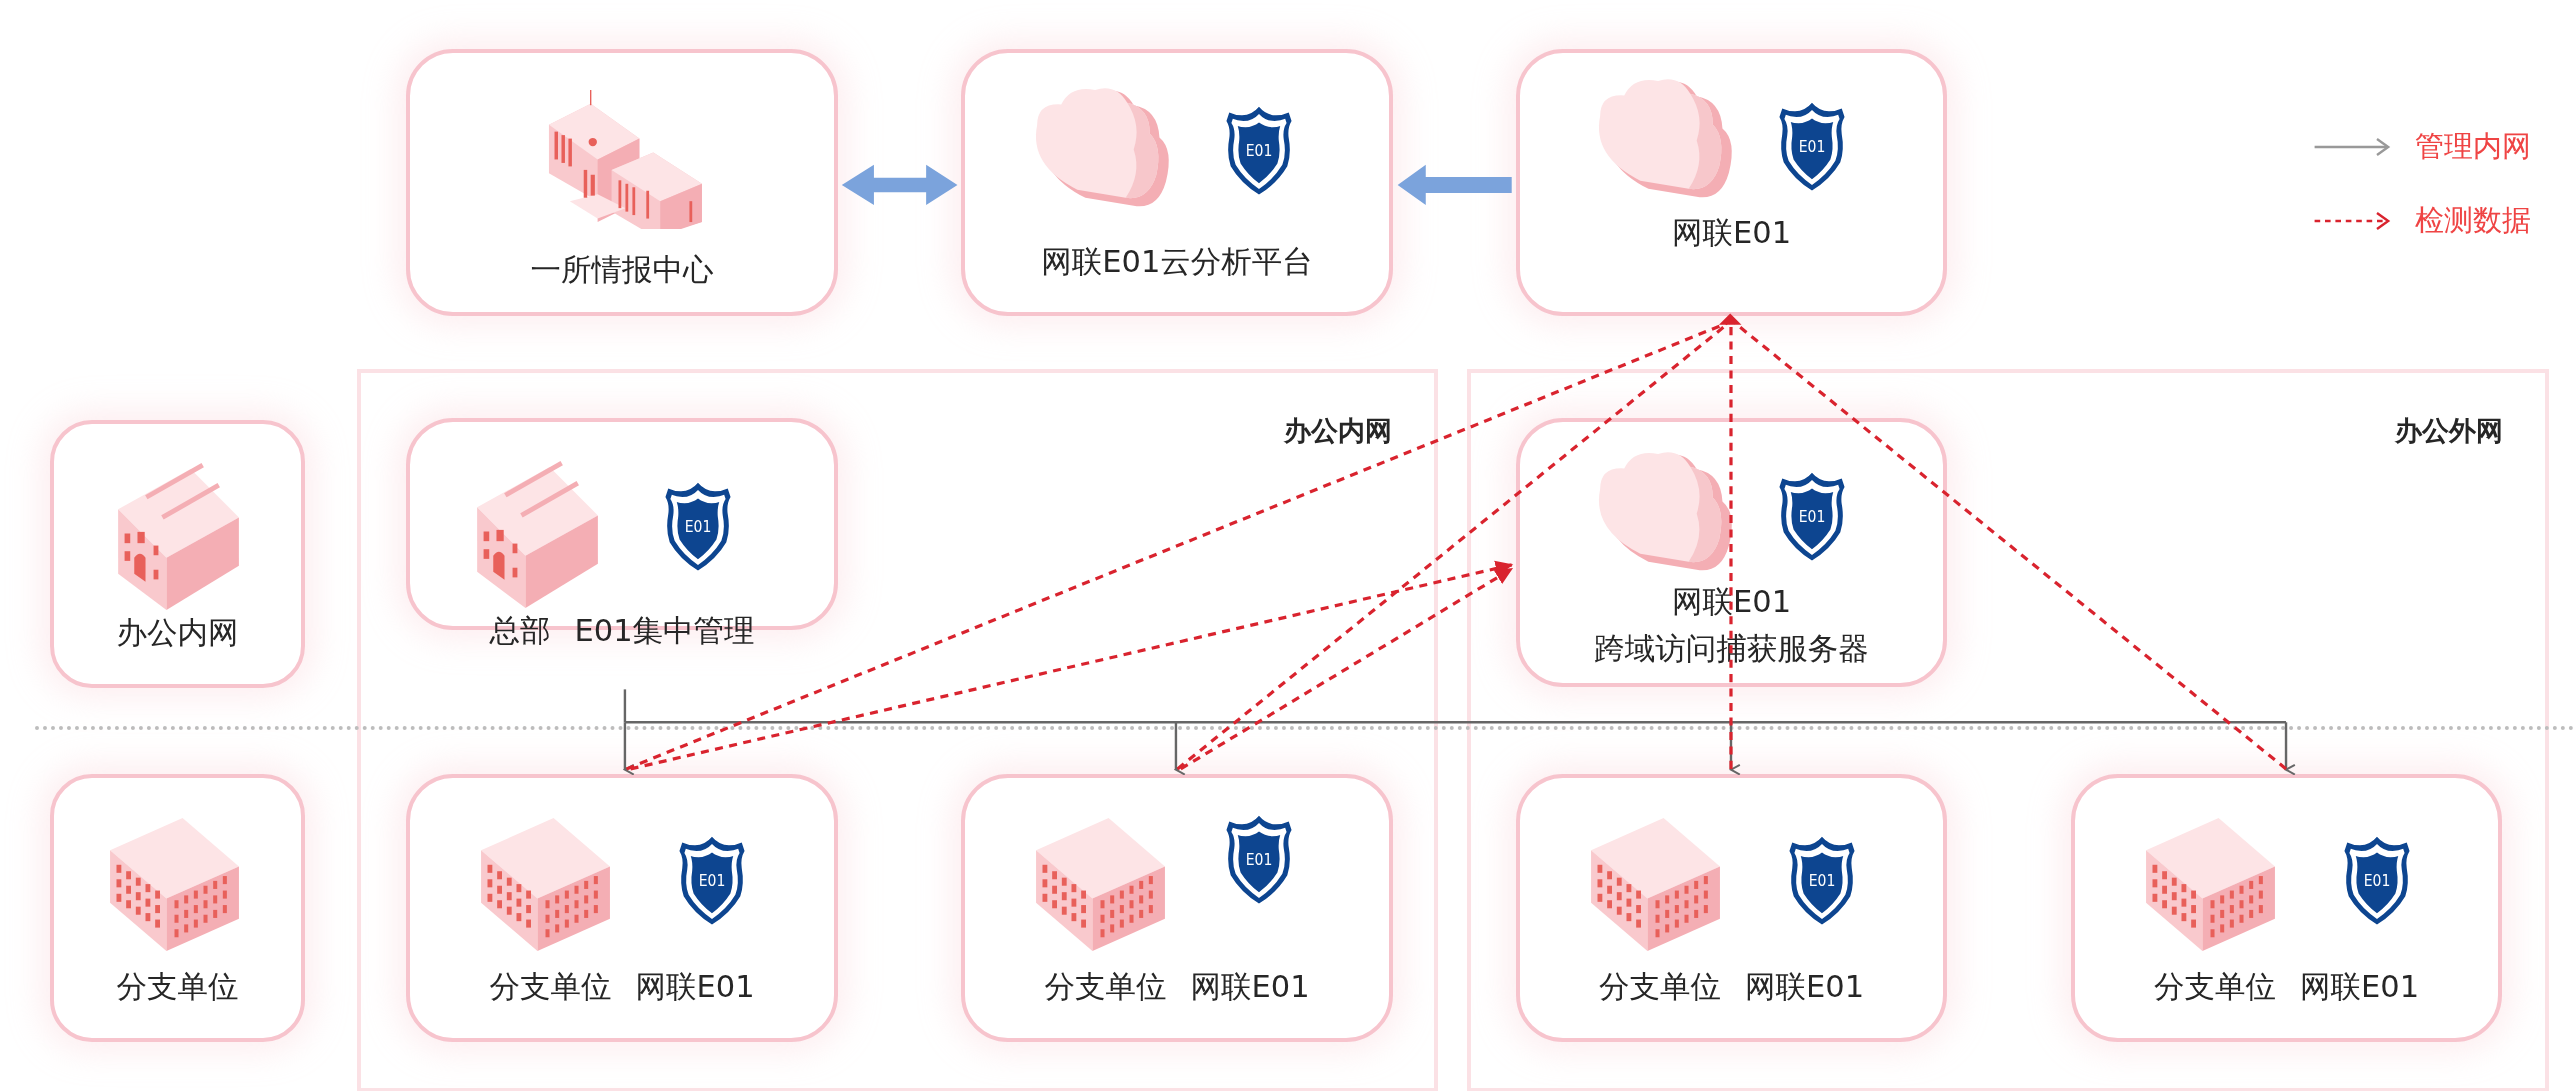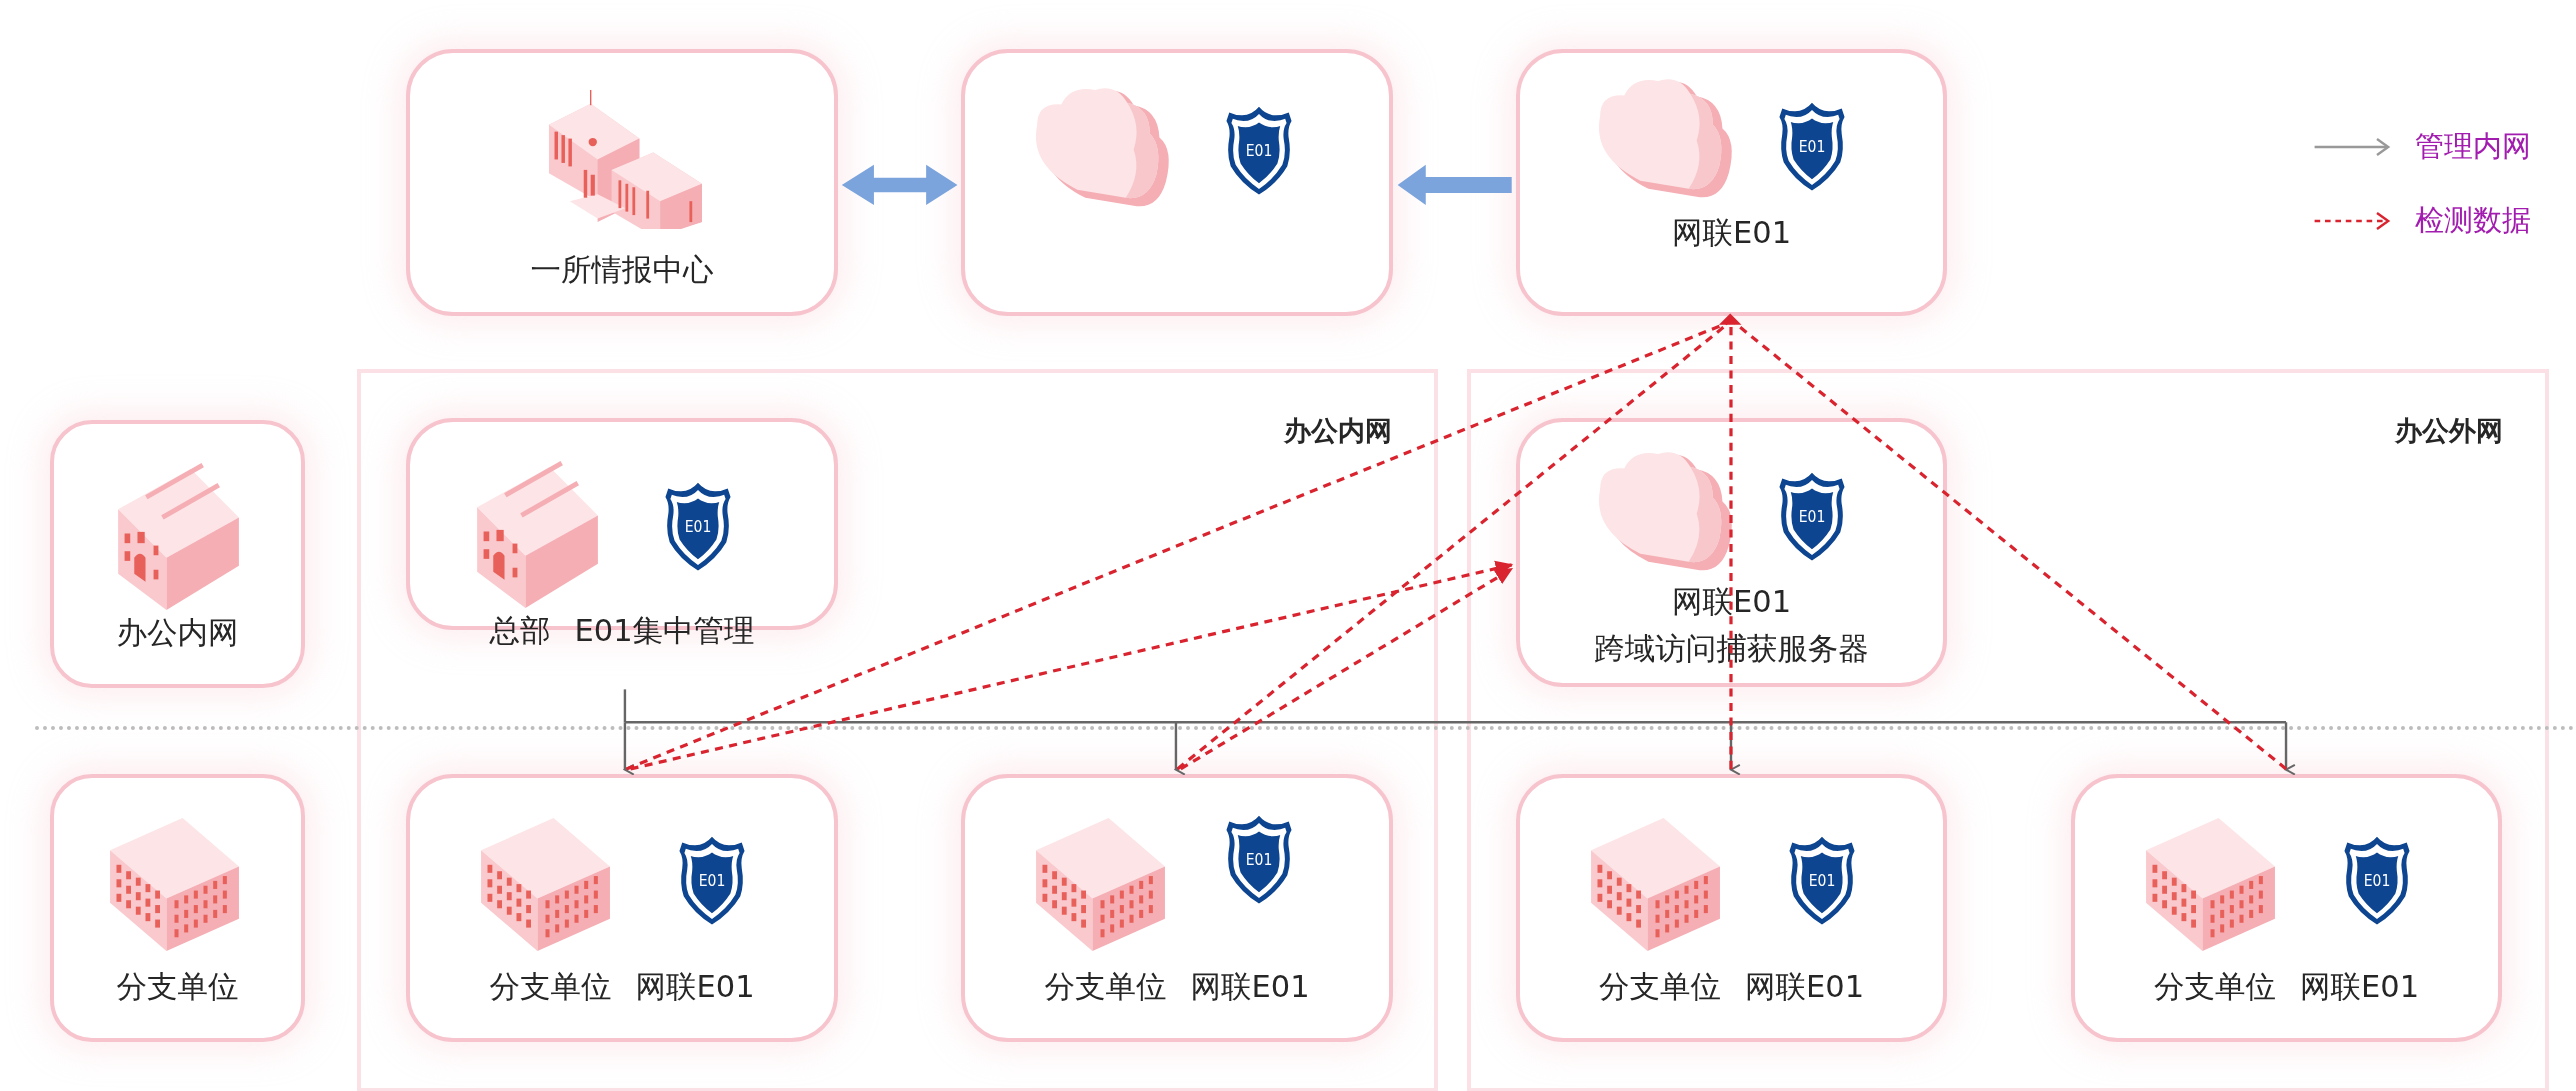--- a/index.html
+++ b/index.html
@@ -4,21 +4,21 @@
 <style>
   html, body { margin:0; padding:0; background:#ffffff; }
   body { width:2576px; height:1092px; position:relative; overflow:hidden;
          font-family:"DejaVu Sans","Liberation Sans",sans-serif; color:#262626; }
   .frame { position:absolute; border:4px solid #fbe1e5; box-sizing:border-box; background:#fff; }
   .card { position:absolute; box-sizing:border-box; border:4.8px solid #f7c4cd; border-radius:47px;
           background:#fff; box-shadow:0 0 32px 9.6px rgba(250,205,212,0.35); }
   .label { position:absolute; left:0; right:0; text-align:center; font-size:30.5px; line-height:45px; color:#262626; white-space:nowrap; }
   .region-title { position:absolute; font-size:27px; font-weight:bold; color:#262626; }
   .icon { position:absolute; }
-  .legend-text { position:absolute; font-size:29px; color:#a21caf; }
+  .legend-text { position:absolute; font-size:29px; color:#ef4444; }
   svg.overlay { position:absolute; left:0; top:0; pointer-events:none; }
   .sep { position:absolute; left:35px; right:0; top:726px; height:0; border-top:4.8px dotted #bdbdbd; }
 </style>
 </head>
 <body>
 
 <svg width="0" height="0" style="position:absolute">
   <defs>
     <symbol id="sym-badge" viewBox="0 0 100 130">
       <path d="M50 4 Q40 16 26 16 Q16 16 8 12 L4 24 Q10 34 8 48 Q4 70 10 88 Q24 112 50 128 Q76 112 90 88 Q96 70 92 48 Q90 34 96 24 L92 12 Q84 16 74 16 Q60 16 50 4Z" fill="#0d4590"></path>
@@ -129,20 +129,21 @@
   <div class="label" style="top:194px;">一所情报中心</div>
 </div>
 
 <div class="card" style="left:961px; top:49px; width:432px; height:267px;">
   <svg class="icon" style="left:56px; top:24px;" width="161" height="145" viewBox="0 0 200 180">
       <use href="#sym-cloud"></use>
     </svg>
   <svg class="icon" style="left:257px; top:51px;" width="74" height="92" viewBox="0 0 92 115">
       <use href="#sym-badge"></use>
     </svg>
+  <div class="label" style="top:186px;">网联E01云分析平台</div>
 </div>
 
 <div class="card" style="left:1516px; top:49px; width:431px; height:267px;">
   <svg class="icon" style="left:64px; top:14.5px;" width="161" height="145" viewBox="0 0 200 180">
       <use href="#sym-cloud"></use>
     </svg>
   <svg class="icon" style="left:255px; top:47px;" width="74" height="92" viewBox="0 0 92 115">
       <use href="#sym-badge"></use>
     </svg>
   <div class="label" style="top:157px;">网联E01</div>

